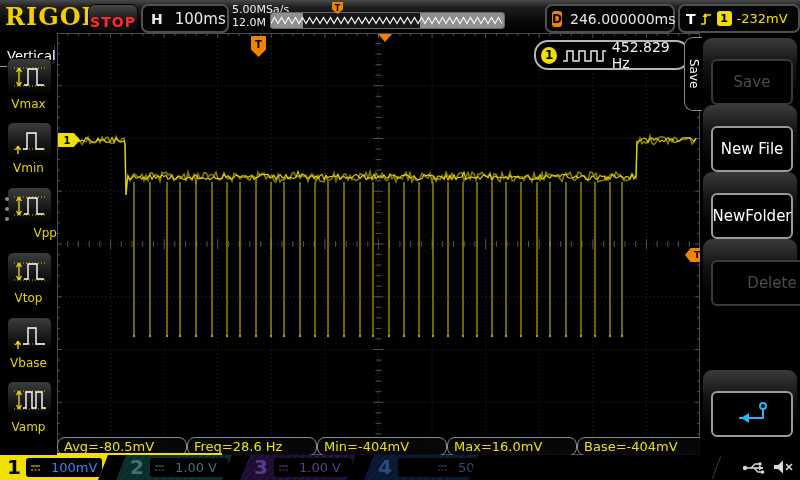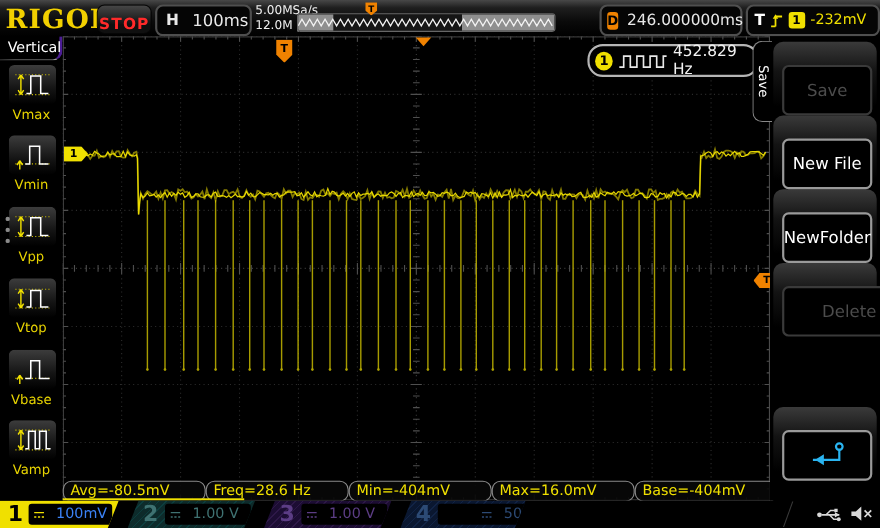--- a/index.html
+++ b/index.html
@@ -92,21 +92,21 @@
       <svg width="13" height="16" style="margin-left:4px;">
         <path d="M1,13 h4 M5,13 V4 M5,4 h6" stroke="#f0e000" stroke-width="1.6" fill="none"></path>
         <path d="M5,2 l-2.5,4 h5 z" fill="#f0e000"></path>
       </svg>
       <span class="badge" style="width:15px;height:15px;margin-left:4px;background:#f0e000;font-size:11px;">1</span>
       <span style="font-size:13px;margin-left:5px;color:#f0e000;">-232mV</span>
     </div>
   </div>
 
   <div class="abs" style="left:0;top:33px;width:57px;height:422px;background:#000;">
-    <div class="abs" style="left:0;top:0;width:54px;height:21px;border-bottom:1px solid #999;border-right:3px solid #4c1d95;border-bottom-right-radius:9px;">
+    <div class="abs" style="left:0;top:12px;width:54px;height:21px;border-bottom:1px solid #999;border-right:1px solid #4c1d95;border-bottom-right-radius:9px;">
       <span class="side-title" style="position:absolute;left:7px;top:3px;">Vertical</span>
     </div>
   </div>
 
   <div class="side-btn" style="top:58px;">
     <svg width="38" height="28">
       <path d="M3,5 H35 M3,23 H35" stroke="#cfc000" stroke-width="1" stroke-dasharray="1,2" fill="none"></path>
       <path d="M8,5 V23 M8,5 l-2.5,4 M8,5 l2.5,4 M8,23 l-2.5,-4 M8,23 l2.5,-4" stroke="#f0e000" stroke-width="1.3" fill="none"></path>
       <path d="M13,22 h4 V6 h9 V22 h7" stroke="#fff" stroke-width="1.4" fill="none"></path>
     </svg>
@@ -122,21 +122,21 @@
   </div>
   <div class="side-label" style="top:161px;">Vmin</div>
 
   <div class="side-btn" style="top:187px;">
     <svg width="38" height="28">
       <path d="M3,5 H35 M3,23 H35" stroke="#cfc000" stroke-width="1" stroke-dasharray="1,2" fill="none"></path>
       <path d="M8,5 V23 M8,5 l-2.5,4 M8,5 l2.5,4 M8,23 l-2.5,-4 M8,23 l2.5,-4" stroke="#f0e000" stroke-width="1.3" fill="none"></path>
       <path d="M13,22 h4 V6 h9 V22 h7" stroke="#fff" stroke-width="1.4" fill="none"></path>
     </svg>
   </div>
-  <div class="side-label" style="top:226px;">Vpp</div>
+  <div class="side-label" style="top:226px;text-align:right;">Vpp</div>
   <div class="dot" style="top:197px;"></div>
   <div class="dot" style="top:207px;"></div>
   <div class="dot" style="top:217px;"></div>
 
   <div class="side-btn" style="top:252px;">
     <svg width="38" height="28">
       <path d="M3,6 H35 M3,23 H35" stroke="#cfc000" stroke-width="1" stroke-dasharray="1,2" fill="none"></path>
       <path d="M8,6 V23 M8,6 l-2.5,4 M8,6 l2.5,4 M8,23 l-2.5,-4 M8,23 l2.5,-4" stroke="#f0e000" stroke-width="1.3" fill="none"></path>
       <path d="M13,22 h4 V7 h9 V22 h7" stroke="#fff" stroke-width="1.4" fill="none"></path>
     </svg>

